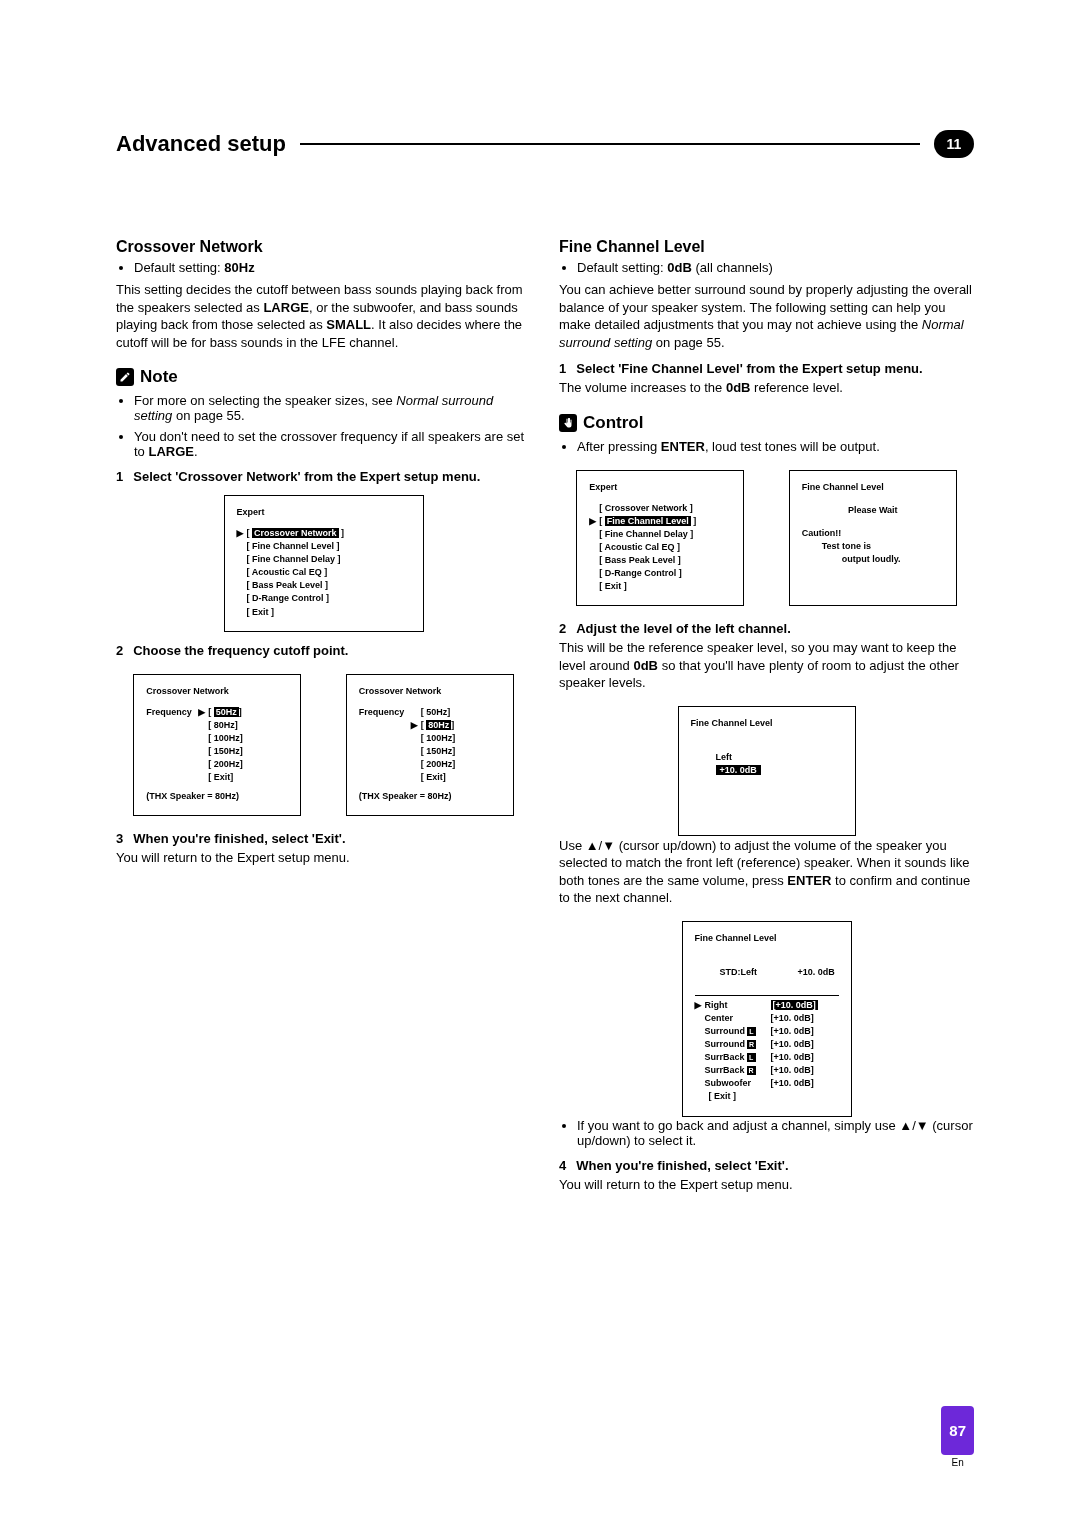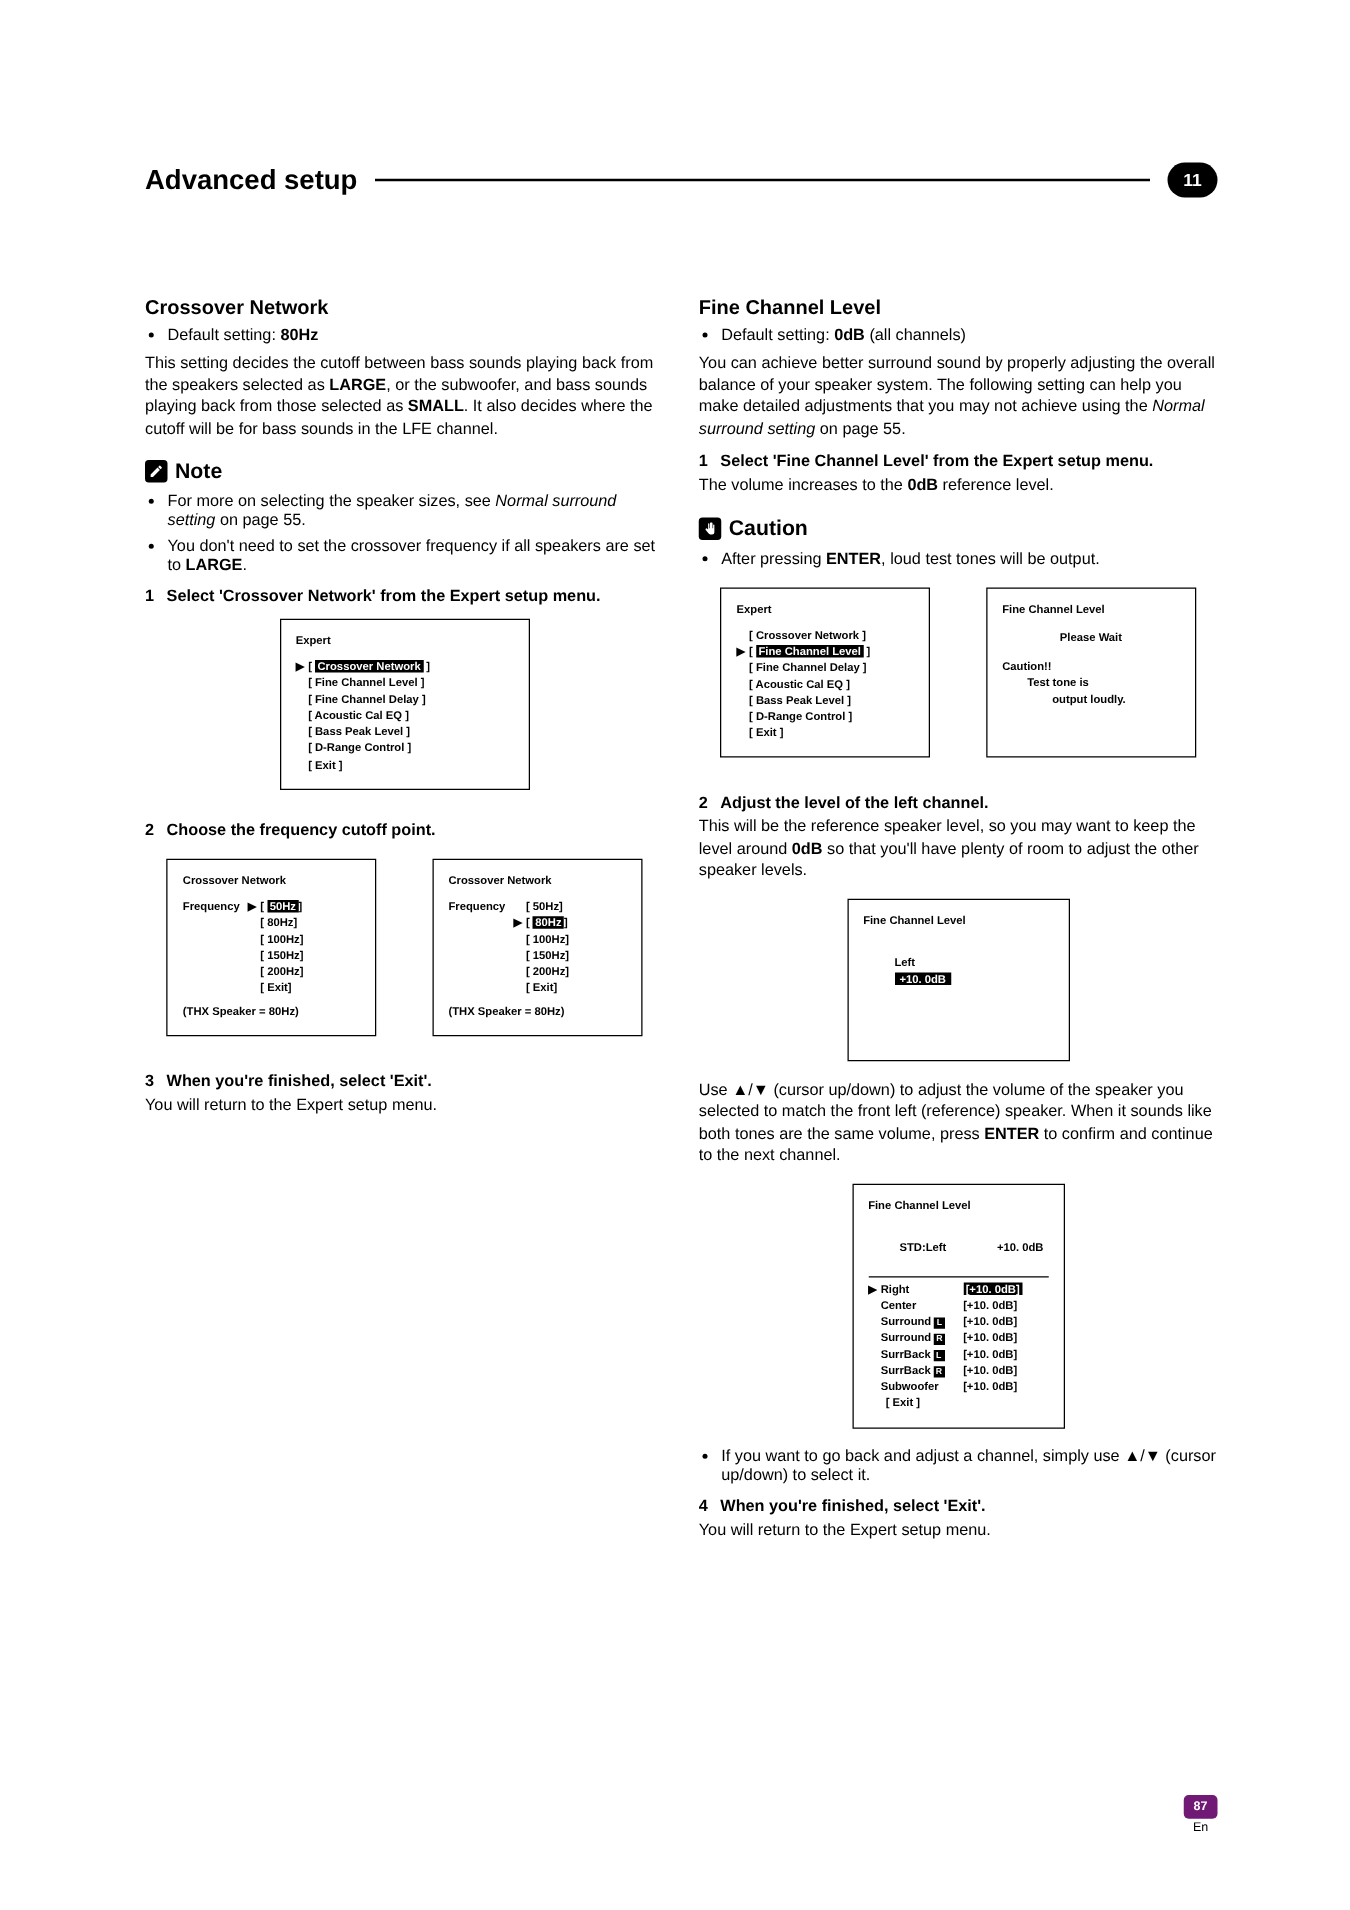--- a/index.html
+++ b/index.html
@@ -94,21 +94,21 @@
     margin-bottom: 3px;
   }
   .step-title .num { margin-right: 10px; }
   .osd {
     border: 1px solid #000;
     padding: 10px 12px 12px 12px;
     font-family: "Arial", sans-serif;
     font-size: 9px;
     font-weight: bold;
     line-height: 1.45;
-    margin: 8px auto 14px auto;
+    margin: 8px auto 1px auto;
     box-sizing: border-box;
   }
   .osd-row {
     display: flex;
     gap: 10px;
     justify-content: center;
     margin: 8px 0 14px 0;
   }
   .osd-title {
     font-size: 9px;
@@ -123,25 +123,25 @@
   }
   .osd .arrow { display: inline-block; width: 10px; }
   .osd-container-center { display:flex; justify-content:center; }
   .footer-page {
     position: absolute;
     right: 106px;
     bottom: 60px;
     text-align: center;
   }
   .footer-pill {
-    background: #701a75;
+    background: #6d28d9;
     color: #fff;
     font-weight: bold;
-    font-size: 10px;
-    padding: 4px 8px;
+    font-size: 15px;
+    padding: 16px 8px;
     border-radius: 4px;
     display: inline-block;
   }
   .footer-lang { font-size: 10px; margin-top: 2px; }
   .osd-half { width: 168px; }
   .osd-med  { width: 168px; }
   .osd-fcl  { width: 178px; height: 130px; }
   .osd-fcl-list { width: 170px; }
   .LR-badge {
       display:inline-block;
@@ -257,21 +257,21 @@
       <p>
         <span>The volume increases to the </span><span class="bold">0dB</span><span> reference level.</span>
       </p>
 
       <div class="caution-row">
         <span class="caution-icon">
           <svg viewBox="0 0 24 24">
               <path fill="#fff" d="M13 2a1 1 0 0 0-1 1v8h-1V4a1 1 0 1 0-2 0v9l-1.8-1.4a1.5 1.5 0 0 0-2 2.2l4.3 5.4A4 4 0 0 0 12.6 21H15a4 4 0 0 0 4-4V6a1 1 0 1 0-2 0v5h-1V3a1 1 0 0 0-1-1h-2z"></path>
             </svg>
         </span>
-        <span class="note-label">Caution</span>
+        <span class="note-label">Control</span>
       </div>
       <ul class="bullet">
         <li>
           <span>After pressing </span><span class="bold">ENTER</span><span>, loud test tones will be output.</span>
         </li>
       </ul>
 
       <div class="osd-row">
         <div class="osd osd-med">
           <div class="osd-title">Expert</div>

